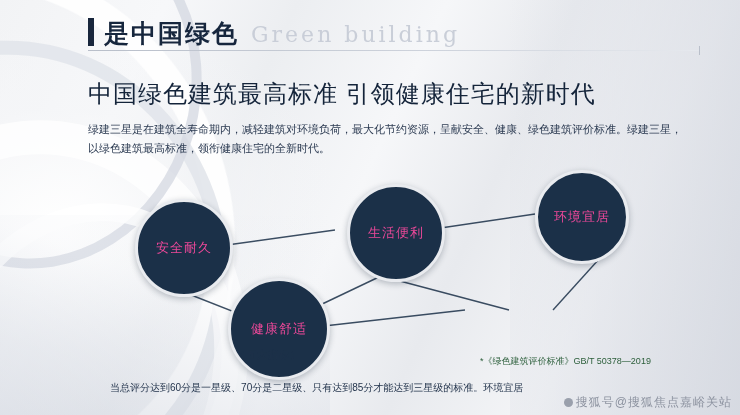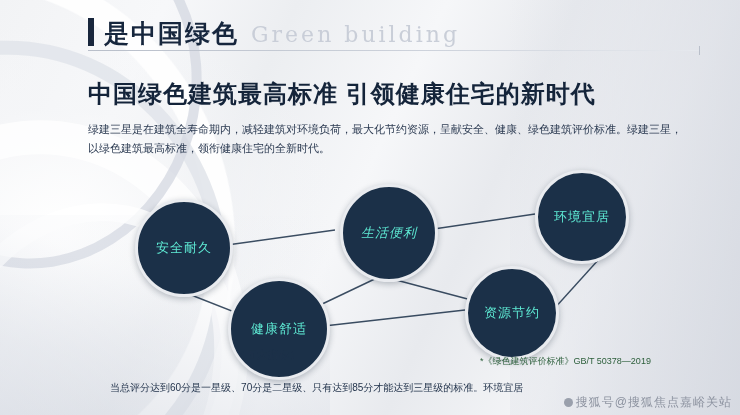--- a/index.html
+++ b/index.html
@@ -31,32 +31,32 @@
   .hdr{position:absolute;left:88px;top:14px;display:flex;align-items:baseline;}
   .hdr-bar{width:6px;height:28px;background:#18263c;margin-right:10px;position:relative;top:4px;}
   .hdr-title{font-size:25px;font-weight:bold;color:#16263d;letter-spacing:2px;}
   .hdr-sub{margin-left:12px;font-family:"DejaVu Serif","Liberation Serif",serif;
     font-size:22px;color:#c9ced8;letter-spacing:3px;}
   .hdr-rule{position:absolute;left:88px;top:50px;width:612px;height:1px;
     background:linear-gradient(90deg,#b9bfca 0%,#cfd4dd 60%,#e6e9ee 100%);}
   .hdr-rule:after{content:"";position:absolute;right:0;top:-4px;width:1px;height:9px;background:#b9bfca;}
 
   
-  .h1{position:absolute;left:88px;top:78px;font-size:24px;font-weight:bold;color:#14243a;letter-spacing:1px;}
+  .h1{position:absolute;left:88px;top:78px;font-size:24px;font-weight:normal;color:#14243a;letter-spacing:1px;}
   .para{position:absolute;left:88px;top:120px;width:596px;font-size:11px;line-height:19px;color:#2c3b52;}
 
   
   #diagram{position:absolute;left:110px;top:170px;width:520px;height:185px;}
   #edges{position:absolute;left:0;top:0;}
-  .node{position:absolute;border-radius:50%;background:#1b3048;color:#5eead4;
+  .node{position:absolute;border-radius:50%;background:#1b3048;color:#ec4899;
     display:flex;align-items:center;justify-content:center;text-align:left;
     font-size:13px;letter-spacing:1px;box-shadow:0 2px 6px rgba(20,35,55,0.28);
     border:3px solid #e9ebef;}
   .n-safe{left:25px;top:29px;width:92px;height:92px;}
-  .n-life{left:230px;top:14px;width:92px;height:92px;font-style:italic;}
+  .n-life{left:237px;top:14px;width:92px;height:92px;}
   .n-env{left:425px;top:0px;width:88px;height:88px;}
   .n-health{left:118px;top:108px;width:96px;height:96px;}
   .n-res{left:355px;top:96px;width:88px;height:88px;}
 
   .caption{position:absolute;left:235px;top:348px;font-size:10px;color:#1d3149;letter-spacing:1px;}
   .stdnote{position:absolute;left:480px;top:355px;font-size:9px;color:#2b5e3a;}
   .footnote{position:absolute;left:110px;top:380px;width:620px;font-size:10px;color:#23344c;line-height:16px;}
 
   .watermark{position:absolute;right:8px;bottom:4px;font-size:12px;color:#8d93a0;letter-spacing:1px;}
   .wm-dot{display:inline-block;width:9px;height:9px;border-radius:50%;background:#9aa0ac;margin-right:3px;position:relative;top:1px;}
@@ -102,23 +102,20 @@
     </div>
     <div class="node n-life">
       <span>生活便利</span>
     </div>
     <div class="node n-env">
       <span>环境宜居</span>
     </div>
     <div class="node n-health">
       <span>健康舒适</span>
     </div>
-    <div class="node n-res">
-      <span>资源节约</span>
-    </div>
   </div>
 
   <div class="caption">（五大指标）</div>
   <div class="stdnote">*《绿色建筑评价标准》GB/T  50378—2019</div>
   <div class="footnote">当总评分达到60分是一星级、70分是二星级、只有达到85分才能达到三星级的标准。环境宜居</div>
 
   <div class="watermark">
     <span class="wm-dot"></span><span>搜狐号@搜狐焦点嘉峪关站</span>
   </div>
 

